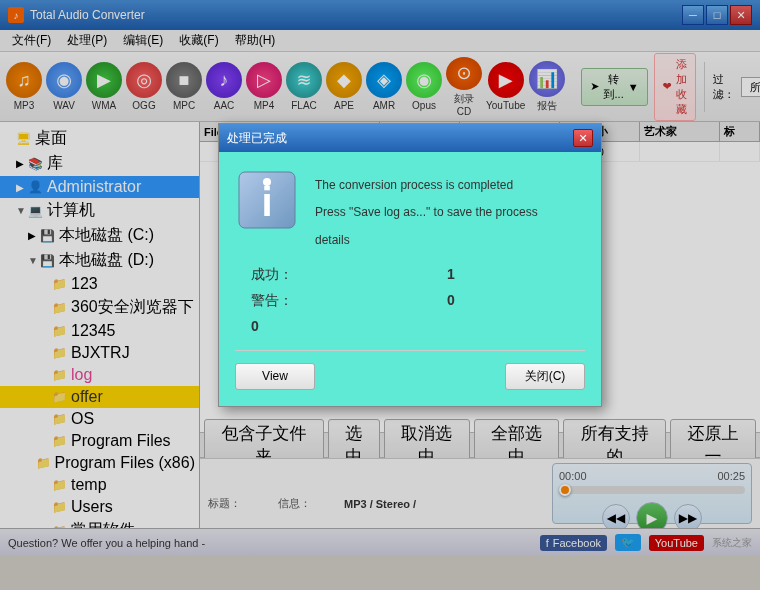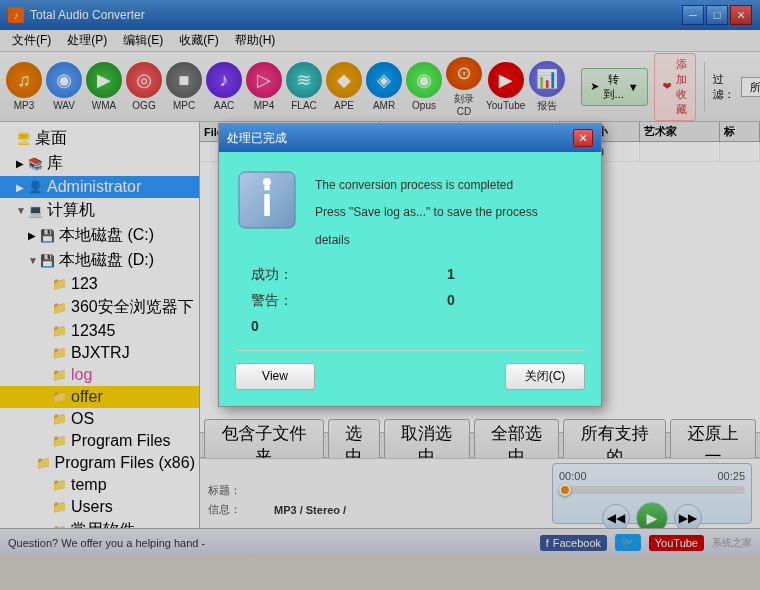--- a/index.html
+++ b/index.html
@@ -70,21 +70,21 @@
     .file-list { flex: 1; background: white; overflow: auto; }
     .file-row { display: flex; border-bottom: 1px solid #f0f0f0; height: 20px; }
     .file-cell { padding: 2px 4px; font-size: 11px; display: flex; align-items: center; overflow: hidden; border-right: 1px solid #eee; }
     
     
     .bottom-toolbar { background: #e8e8e8; border-top: 1px solid #bbb; border-bottom: 1px solid #bbb; height: 26px; display: flex; align-items: center; padding: 0 4px; gap: 4px; }
     .bottom-btn { background: linear-gradient(to bottom, #f8f8f8, #e0e0e0); border: 1px solid #aaa; padding: 2px 8px; border-radius: 3px; cursor: pointer; font-size: 17px; }
     
     
     .info-bar { background: #f8f8f8; border-top: 1px solid #ccc; height: 70px; display: flex; padding: 4px 8px; gap: 8px; }
-    .info-fields { flex: 1; display: flex; flex-direction: column; gap: 4px; padding-top: 4px; margin-top: 16px; }
+    .info-fields { flex: 1; display: flex; flex-direction: row; gap: 4px; padding-top: 4px; margin-top: 16px; }
     .info-row { display: flex; align-items: center; gap: 6px; font-size: 11px; }
     .info-label { color: #555; min-width: 60px; }
     .info-value { color: #333; font-weight: bold; }
     
     .audio-player { width: 200px; background: linear-gradient(to bottom, #f0f8ff, #d8ecf8); border: 1px solid #aabbcc; border-radius: 4px; display: flex; flex-direction: column; align-items: center; padding: 6px; gap: 4px; }
     .player-time { display: flex; justify-content: space-between; width: 100%; font-size: 11px; color: #555; }
     .player-progress { width: 100%; height: 8px; background: #ddd; border-radius: 4px; overflow: hidden; position: relative; }
     .player-progress-fill { height: 100%; background: linear-gradient(to right, #ff9900, #ffcc00); width: 0%; border-radius: 4px; }
     .player-progress-knob { position: absolute; top: -2px; left: 0%; width: 12px; height: 12px; background: #ff8800; border-radius: 50%; border: 2px solid white; box-shadow: 0 1px 3px rgba(0,0,0,0.4); }
     .player-controls { display: flex; align-items: center; gap: 6px; }

